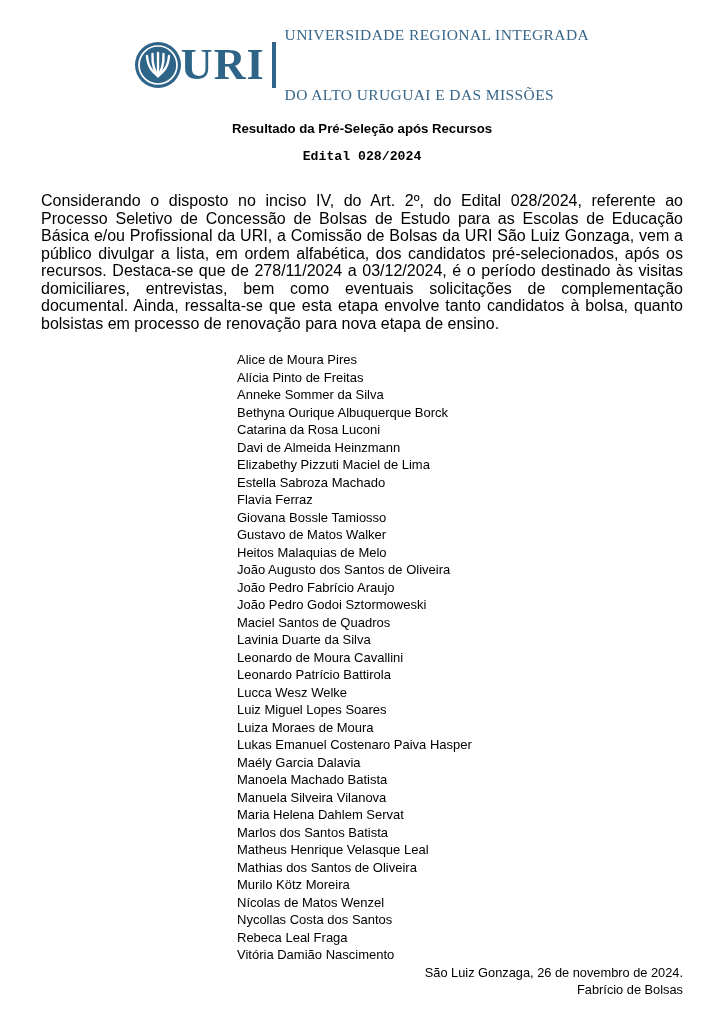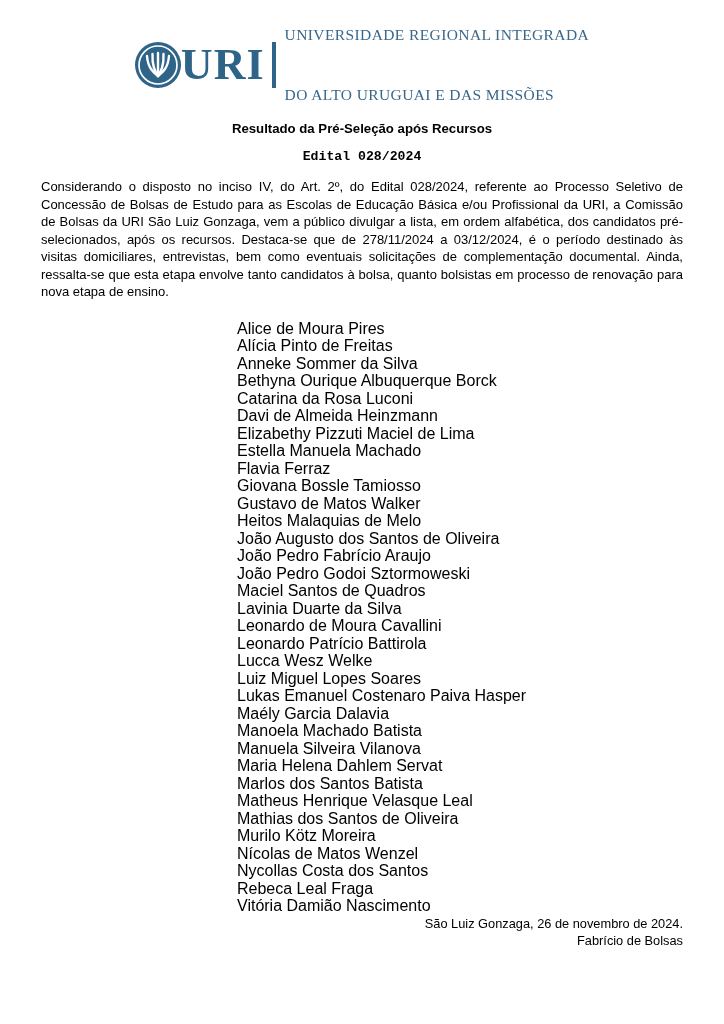--- a/index.html
+++ b/index.html
@@ -72,30 +72,30 @@
   .doc-subtitle {
     margin: 13px 0 0 0;
     text-align: center;
     font-size: 13.2px;
     font-weight: bold;
     font-family: Liberation Mono, monospace;
   }
 
   
   .intro {
-    margin: 14px 0 0 0;
-    font-size: 13px;
+    margin: 28px 0 0 0;
+    font-size: 16px;
     line-height: 17.5px;
     text-align: justify;
   }
   .candidate-list {
     margin: 19px 0 0 0;
     padding: 0 0 0 196px;
     list-style: none;
-    font-size: 16px;
+    font-size: 13px;
     line-height: 17.5px;
   }
 
   
   .footer {
     text-align: right;
     font-size: 12.8px;
     line-height: 17.5px;
   }
 </style>
@@ -134,34 +134,35 @@
   <p class="intro">Considerando o disposto no inciso IV, do Art. 2º, do Edital 028/2024, referente ao Processo Seletivo de Concessão de Bolsas de Estudo para as Escolas de Educação Básica e/ou Profissional da URI, a Comissão de Bolsas da URI São Luiz Gonzaga, vem a público divulgar a lista, em ordem alfabética, dos candidatos pré-selecionados, após os recursos. Destaca-se que de 278/11/2024 a 03/12/2024, é o período destinado às visitas domiciliares, entrevistas, bem como eventuais solicitações de complementação documental. Ainda, ressalta-se que esta etapa envolve tanto candidatos à bolsa, quanto bolsistas em processo de renovação para nova etapa de ensino.</p>
 
   <ul class="candidate-list">
       <li>Alice de Moura Pires</li>
       <li>Alícia Pinto de Freitas</li>
       <li>Anneke Sommer da Silva</li>
       <li>Bethyna Ourique Albuquerque Borck</li>
       <li>Catarina da Rosa Luconi</li>
       <li>Davi de Almeida Heinzmann</li>
       <li>Elizabethy Pizzuti Maciel de Lima</li>
-      <li>Estella Manuela Machado</li>
+      <li>Estella Sabroza Machado</li>
       <li>Flavia Ferraz</li>
       <li>Giovana Bossle Tamiosso</li>
       <li>Gustavo de Matos Walker</li>
       <li>Heitos Malaquias de Melo</li>
       <li>João Augusto dos Santos de Oliveira</li>
       <li>João Pedro Fabrício Araujo</li>
       <li>João Pedro Godoi Sztormoweski</li>
       <li>Maciel Santos de Quadros</li>
       <li>Lavinia Duarte da Silva</li>
       <li>Leonardo de Moura Cavallini</li>
       <li>Leonardo Patrício Battirola</li>
       <li>Lucca Wesz Welke</li>
       <li>Luiz Miguel Lopes Soares</li>
+      <li>Luiza Moraes de Moura</li>
       <li>Lukas Emanuel Costenaro Paiva Hasper</li>
       <li>Maély Garcia Dalavia</li>
       <li>Manoela Machado Batista</li>
       <li>Manuela Silveira Vilanova</li>
       <li>Maria Helena Dahlem Servat</li>
       <li>Marlos dos Santos Batista</li>
       <li>Matheus Henrique Velasque Leal</li>
       <li>Mathias dos Santos de Oliveira</li>
       <li>Murilo Kötz Moreira</li>
       <li>Nícolas de Matos Wenzel</li>

